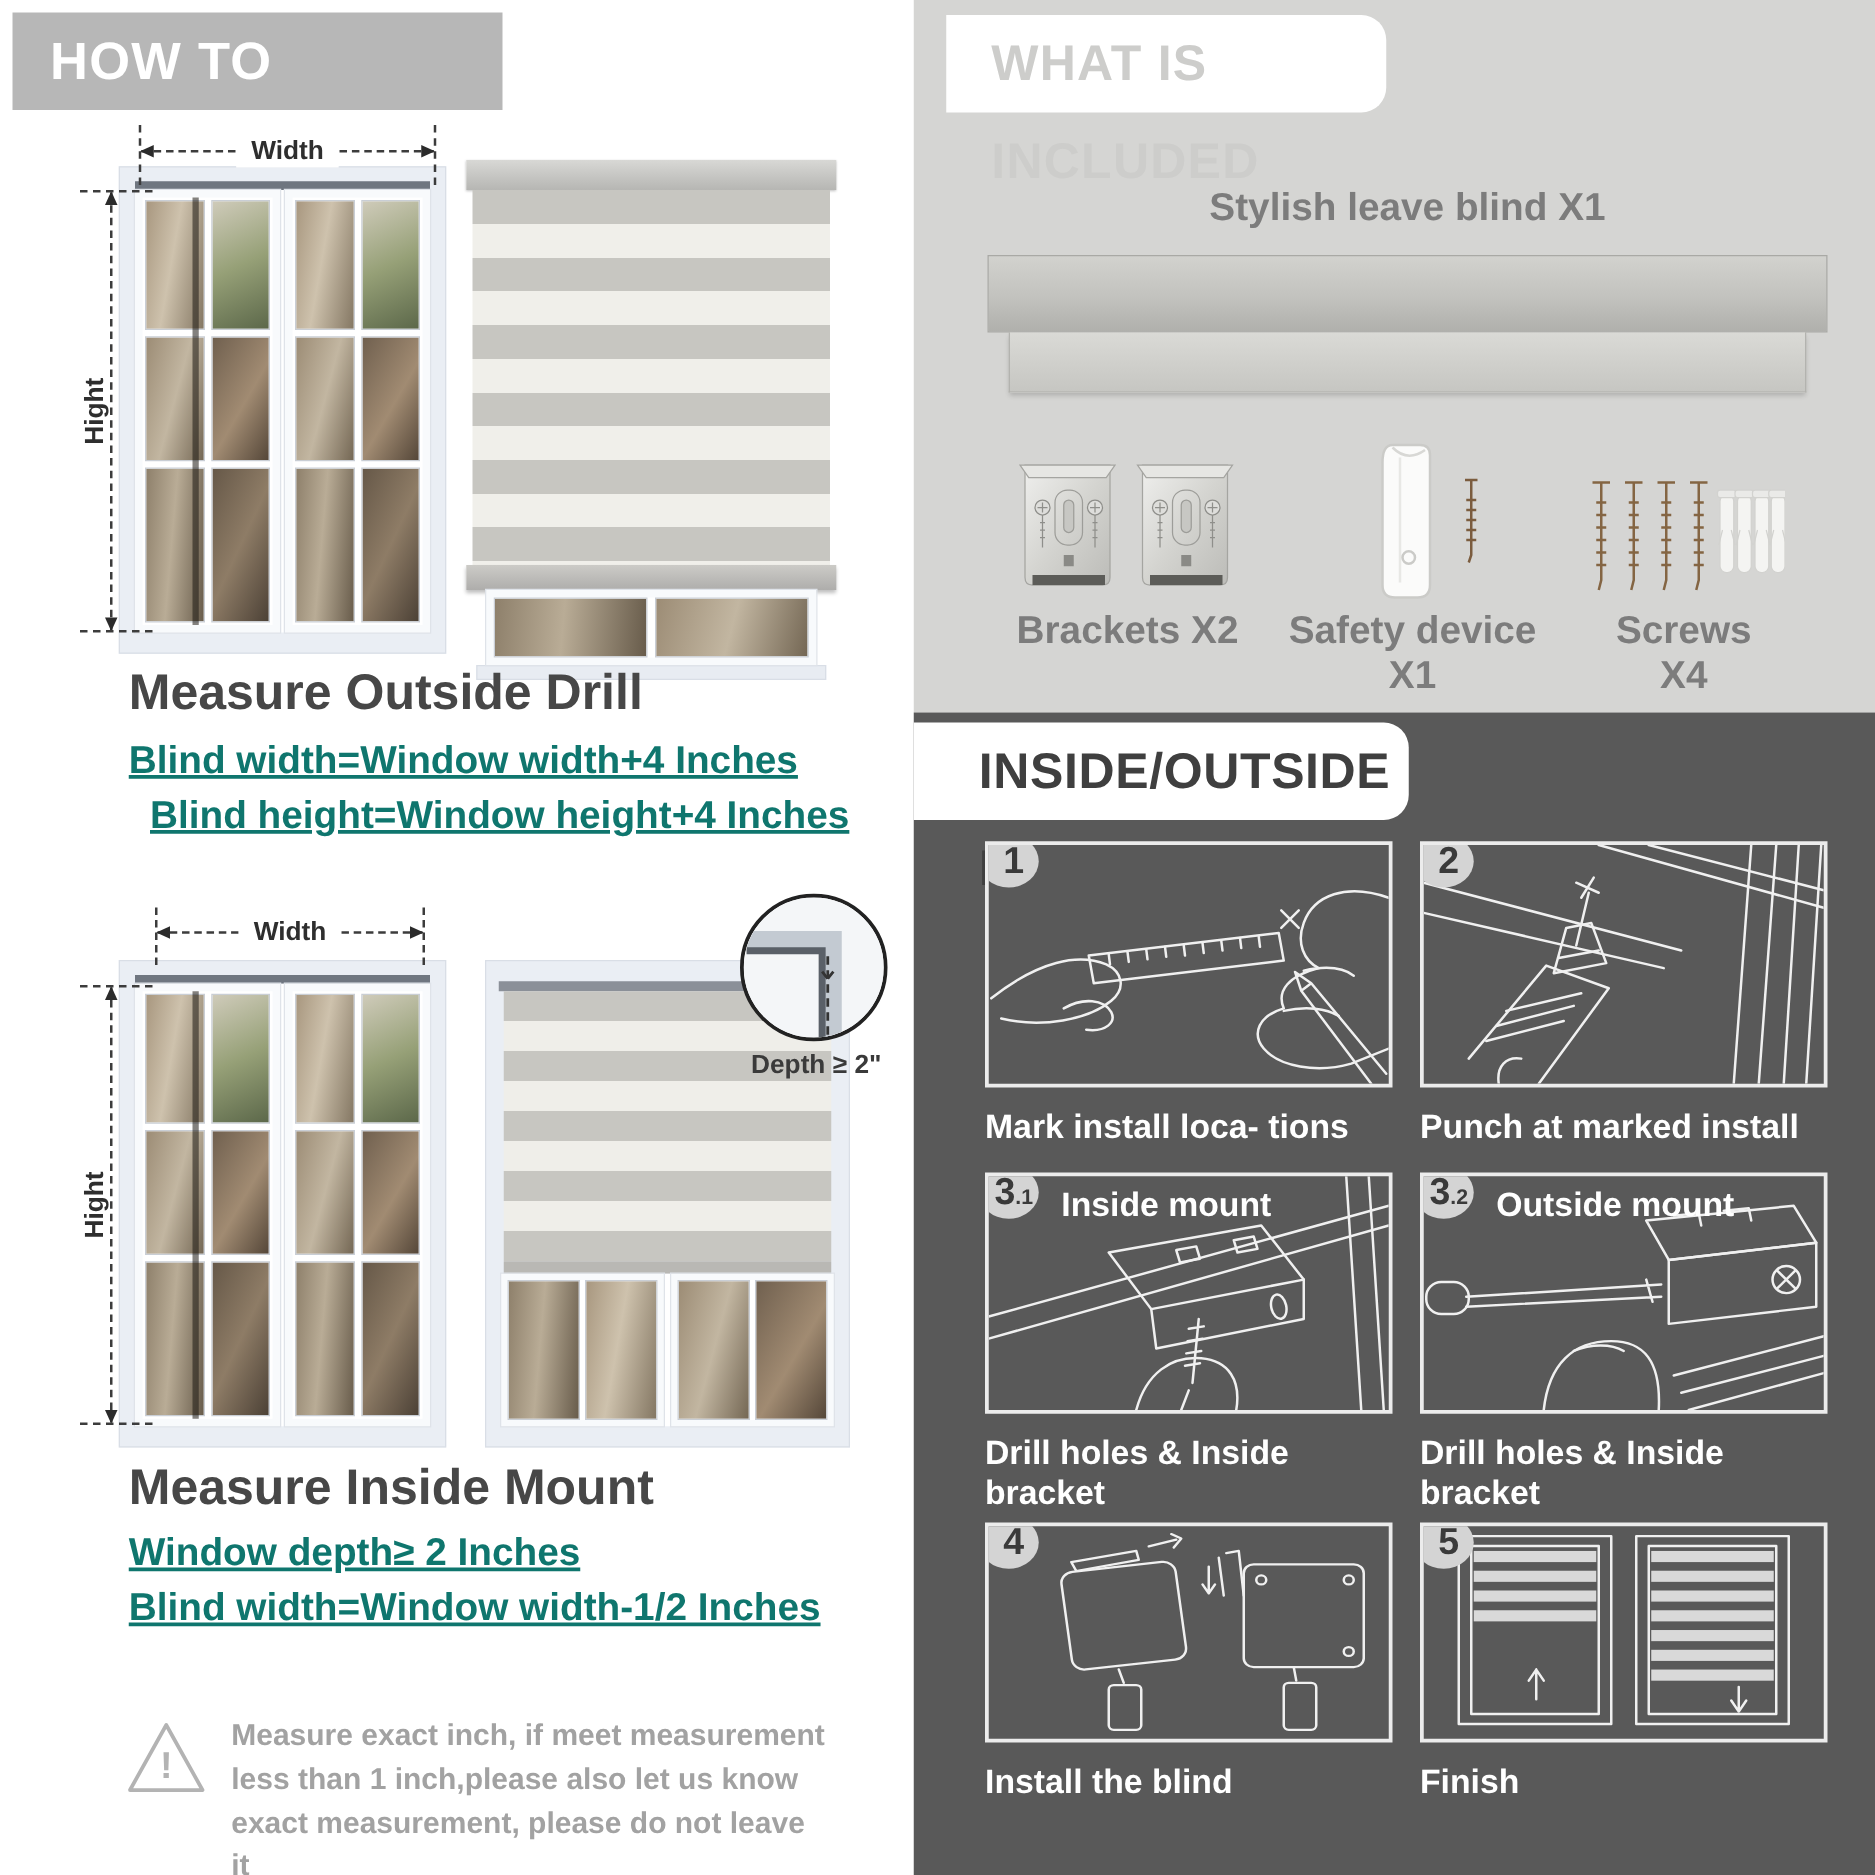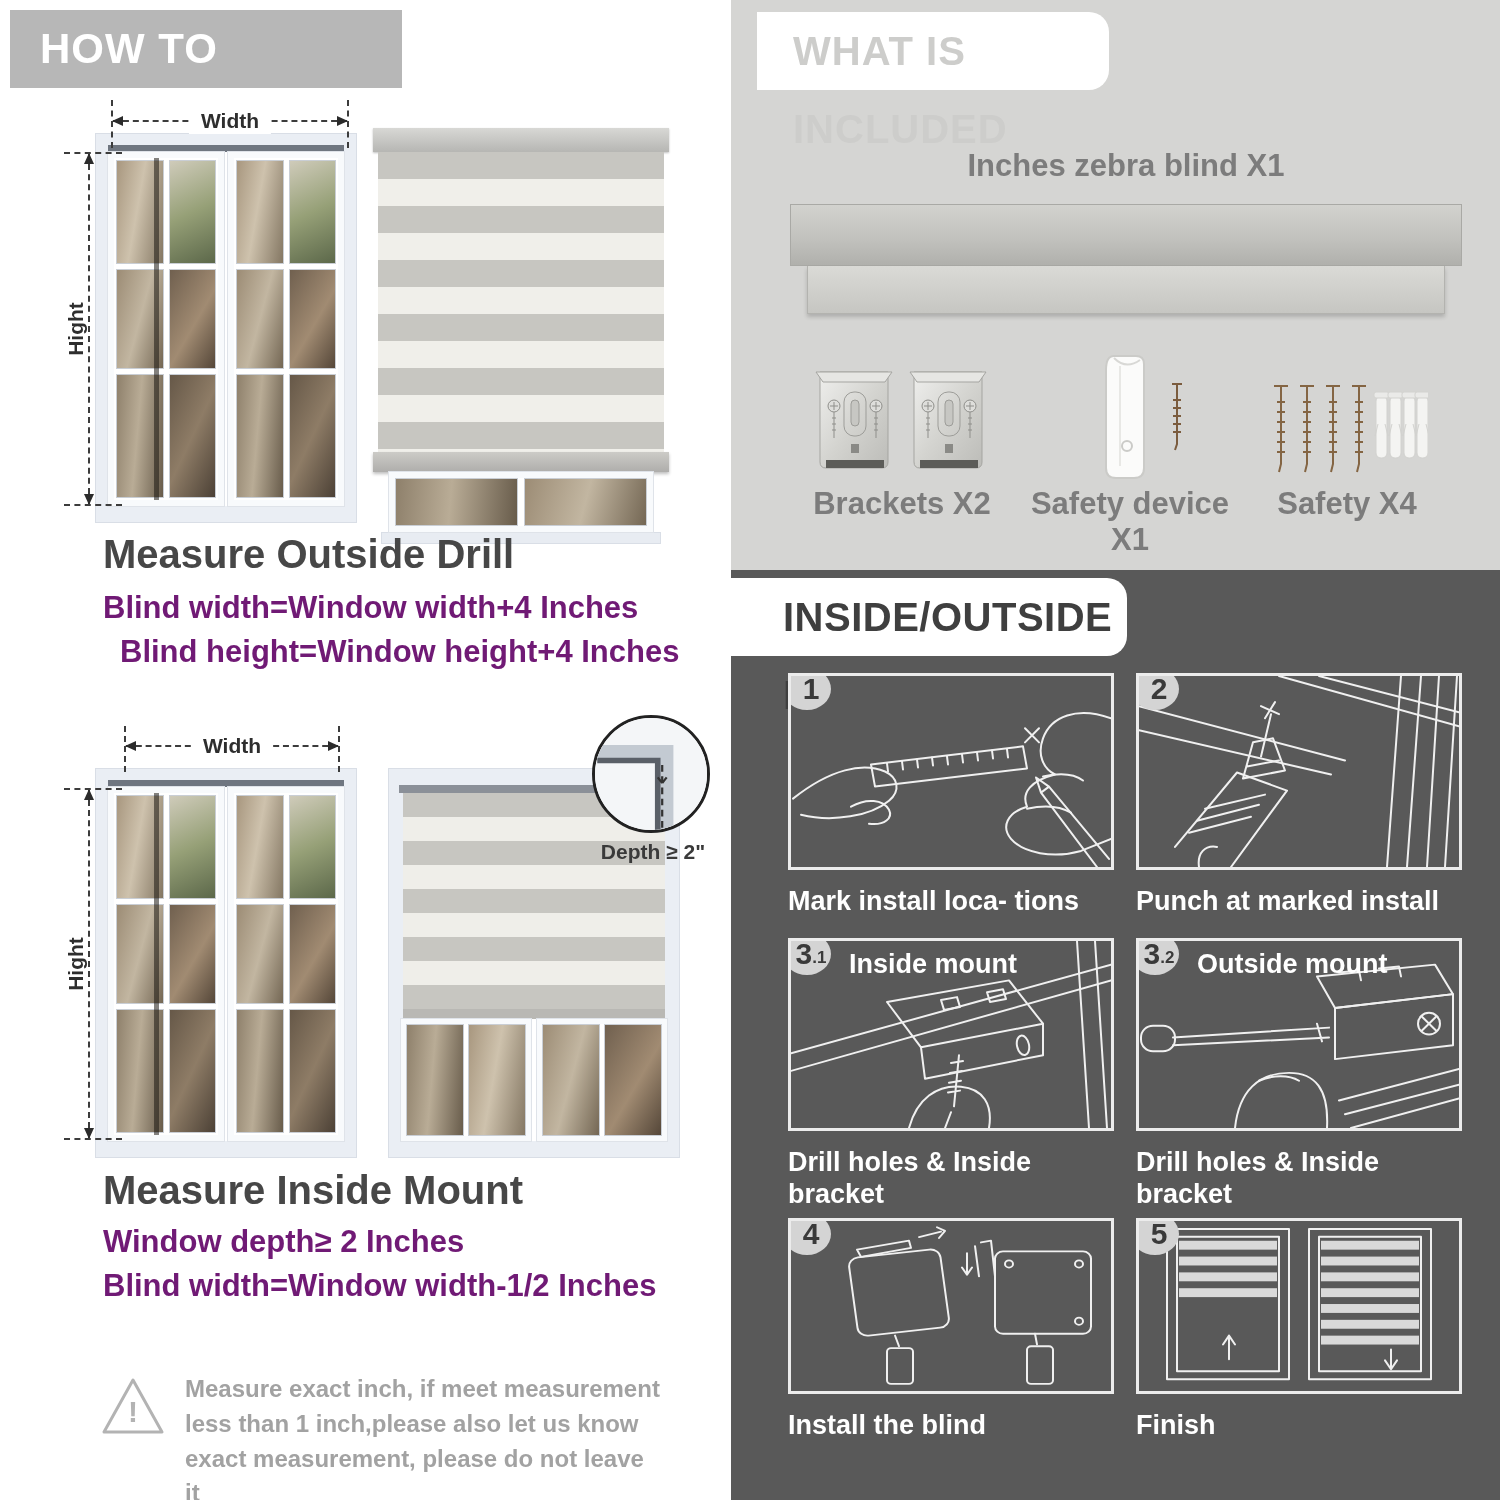--- a/index.html
+++ b/index.html
@@ -5,21 +5,21 @@
   html,body{margin:0;padding:0;background:#fff;}
   #page{position:relative;width:1500px;height:1500px;background:#fff;overflow:hidden;
         font-family:"Liberation Sans",sans-serif;}
   
   .abs{position:absolute;}
   
   .hdr-gray{left:10px;top:10px;width:392px;height:78px;background:#b7b7b7;
             color:#fff;font-weight:bold;font-size:42px;line-height:78px;padding-left:30px;
             letter-spacing:1px;box-sizing:border-box;}
   .sec-title{font-size:40px;font-weight:bold;color:#474747;}
-  .formula{font-size:31px;font-weight:bold;color:#701a75;}
+  .formula{font-size:31px;font-weight:bold;color:#0f766e;text-decoration:underline;}
   
   .dimh{position:absolute;height:0;border-top:2px dashed #3c3c3c;}
   .dimh .ah-l{position:absolute;left:-1px;top:-6px;width:0;height:0;
       border-top:5px solid transparent;border-bottom:5px solid transparent;border-right:11px solid #2b2b2b;}
   .dimh .ah-r{position:absolute;right:-1px;top:-6px;width:0;height:0;
       border-top:5px solid transparent;border-bottom:5px solid transparent;border-left:11px solid #2b2b2b;}
   .dimh .dlabel{position:absolute;left:50%;top:-14px;transform:translateX(-50%);
       background:#fff;padding:0 12px;font-size:21px;font-weight:bold;color:#2e2e2e;line-height:26px;}
   .dimv{position:absolute;width:0;border-left:2px dashed #3c3c3c;}
   .dimv .av-t{position:absolute;top:-1px;left:-6px;width:0;height:0;
@@ -230,21 +230,21 @@
     <svg viewBox="0 0 66 62" width="66" height="62">
       <path d="M33 5 L62 57 H4 Z" fill="none" stroke="#b3b3b3" stroke-width="3" stroke-linejoin="round"></path>
       <text x="33" y="47" text-anchor="middle" font-size="30" font-weight="bold" fill="#b3b3b3" font-family="Liberation Sans, sans-serif">!</text>
     </svg>
   </div>
   <div class="abs warn-text" style="left:185px;top:1372px;width:478px;">Measure exact inch, if meet measurement less than 1 inch,please also let us know exact measurement, please do not leave it</div>
 
   <div class="abs panel-light">
     <div class="white-box inc-hdr" style="left:26px;top:12px;width:352px;height:78px;">WHAT IS INCLUDED</div>
 
-    <div class="abs product-label" style="left:59px;top:148px;width:672px;">Inches zebra blind X1</div>
+    <div class="abs product-label" style="left:59px;top:148px;width:672px;">Stylish leave blind X1</div>
   </div>
   <div class="rail-main"></div>
   <div class="rail-low"></div>
 
   <svg class="abs" style="left:812px;top:360px;" width="84" height="122" viewBox="0 0 84 122">
     <defs>
       <linearGradient id="met" x1="0" y1="0" x2="1" y2="1">
         <stop offset="0" stop-color="#efefed"></stop>
           <stop offset=".5" stop-color="#d4d4d0"></stop>
           <stop offset="1" stop-color="#bcbcb8"></stop>
@@ -301,21 +301,21 @@
       <use href="#scrw" x="58" y="6"></use>
       <use href="#scrw" x="84" y="6"></use>
     <use href="#anch" x="108" y="16"></use>
       <use href="#anch" x="122" y="16"></use>
       <use href="#anch" x="136" y="16"></use>
       <use href="#anch" x="149" y="16"></use>
   </svg>
 
   <div class="item-label" style="left:810px;top:486px;width:184px;">Brackets X2</div>
   <div class="item-label" style="left:1018px;top:486px;width:224px;">Safety device X1</div>
-  <div class="item-label" style="left:1272px;top:486px;width:150px;">Safety X4</div>
+  <div class="item-label" style="left:1272px;top:486px;width:150px;">Screws X4</div>
 
   <div class="abs panel-dark"></div>
   <div class="white-box mnt-hdr" style="left:731px;top:578px;width:396px;height:78px;">INSIDE/OUTSIDE MOUNT</div>
 
   <div class="step r1" style="left:788px;top:673px;">
     <div class="frame">
       <span class="badge">
         <b>1</b>
           <i></i>
       </span>

